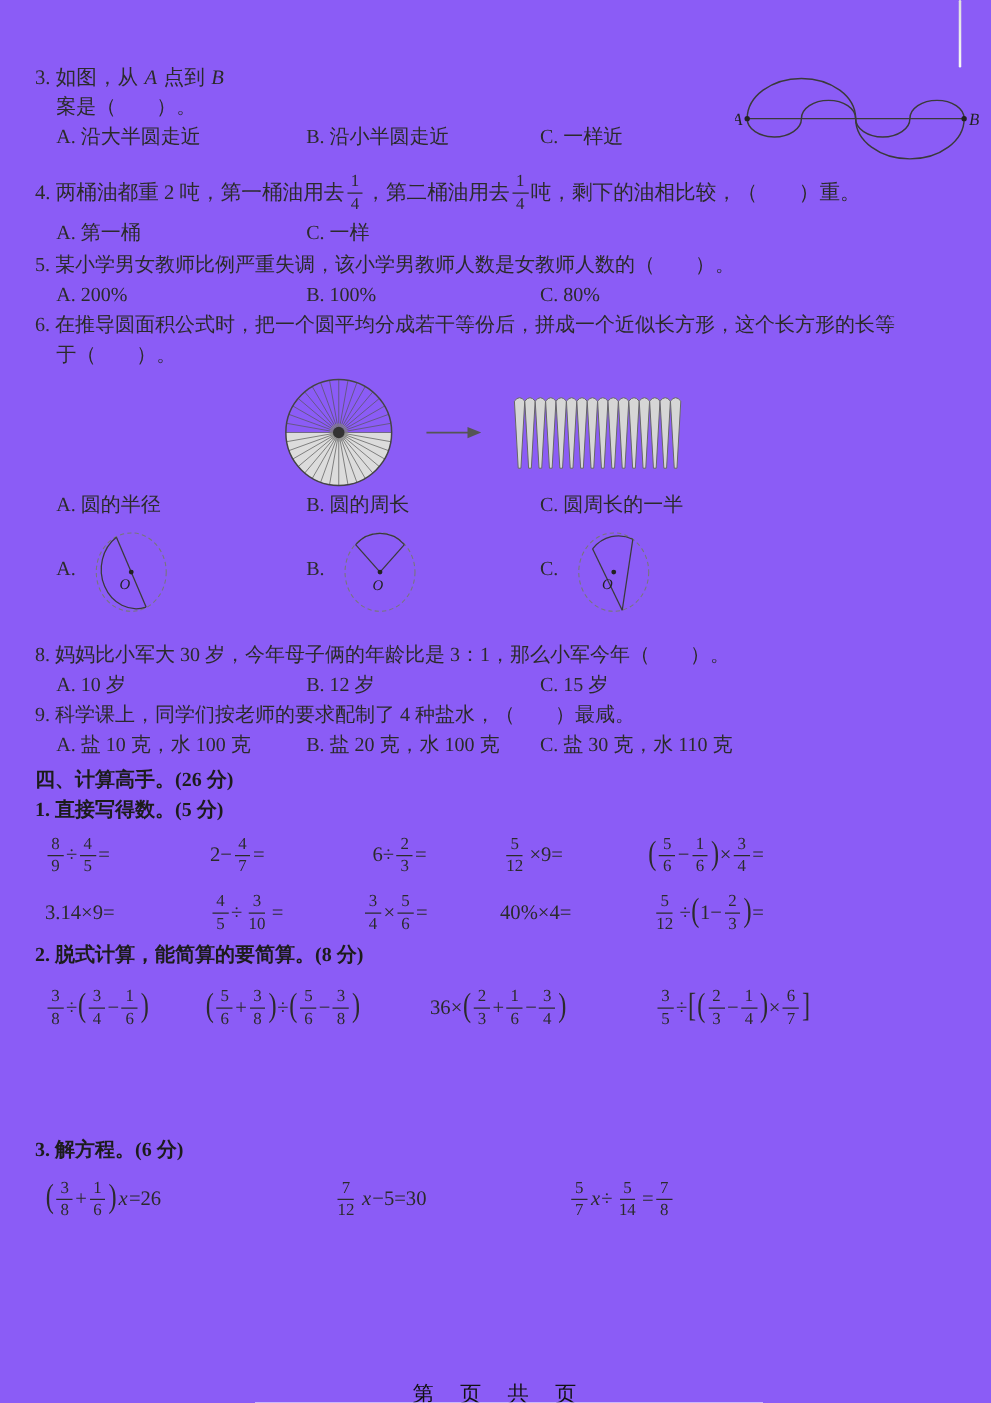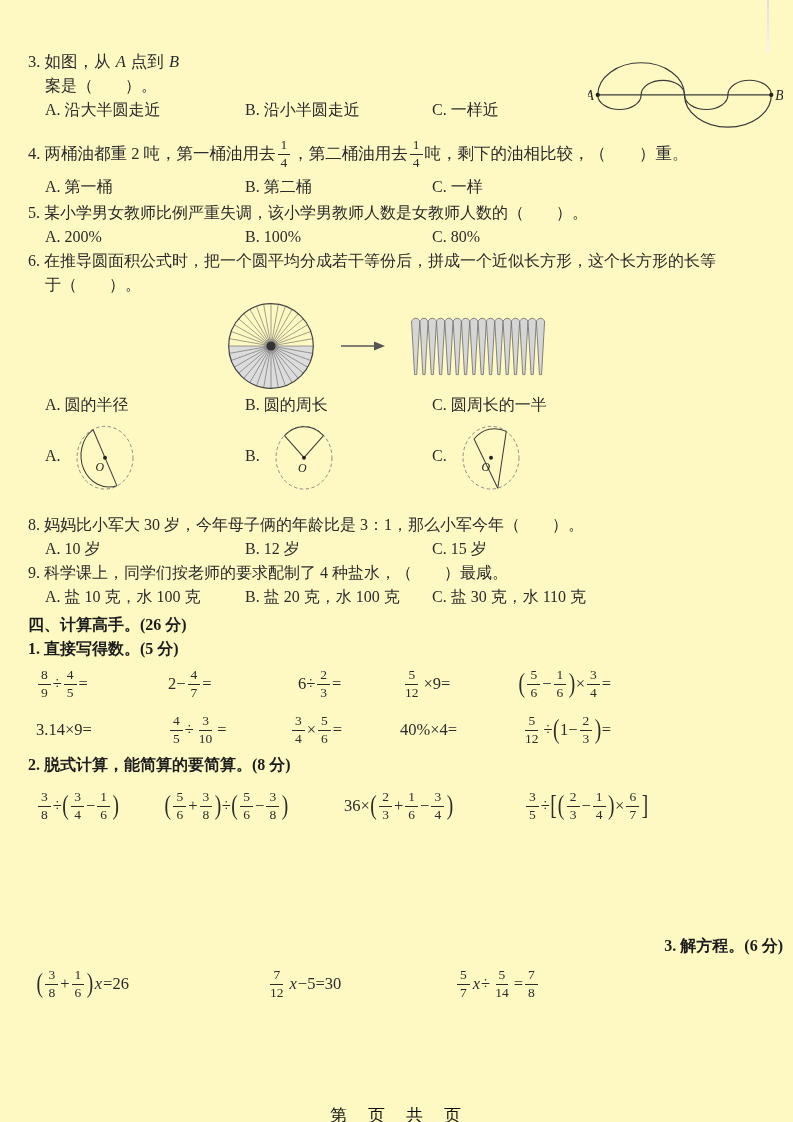--- a/index.html
+++ b/index.html
@@ -1,16 +1,16 @@
 <!DOCTYPE html>
 <html><head>
 <meta charset="utf-8">
 <style>
   html,body{margin:0;padding:0;background:#ffffff;}
-  .page{position:relative;width:793px;height:1122px;background:#fef9c3;overflow:hidden;
+  .page{position:relative;width:793px;height:1122px;background:#8b5cf6;overflow:hidden;
         font-family:"Liberation Serif","DejaVu Serif",serif;color:#2b2b2b;font-size:16px;}
   .content{padding:50px 10px 0 28px;}
   .qline{line-height:24px;white-space:pre;}
   .indent{padding-left:17px;}
   .opts{display:grid;grid-template-columns:200px 187px 1fr;padding-left:17px;line-height:24px;}
   .bold{font-weight:bold;color:#1c1c1c;}
 
   
   .q3{display:flex;align-items:flex-start;}
   .q3text{width:560px;}
@@ -83,21 +83,20 @@
           <text class="figtext" x="6" y="51" text-anchor="end">A</text>
           <text class="figtext" x="192" y="51">B</text>
         </svg>
       </div>
     </div>
 
     <div>
       <div class="math q4line"><span>4. 两桶油都重 2 吨，第一桶油用去</span><span class="frac"><span class="num">1</span><span class="den">4</span></span><span>，第二桶油用去</span><span class="frac"><span class="num">1</span><span class="den">4</span></span><span>吨，剩下的油相比较，（　　）重。</span></div>
       <div class="opts">
         <span>A. 第一桶</span>
-        <span>B. 第二桶</span>
         <span>C. 一样</span>
       </div>
     </div>
 
     <div style="margin-top:2px;">
       <div class="qline">5. 某小学男女教师比例严重失调，该小学男教师人数是女教师人数的（　　）。</div>
       <div class="opts">
         <span>A. 200%</span>
         <span>B. 100%</span>
         <span>C. 80%</span>
@@ -264,21 +263,21 @@
     </div>
 
     <div class="qline bold">2. 脱式计算，能简算的要简算。(8 分)</div>
     <div class="mathrow r3">
       <span class="math"><span class="frac"><span class="num">3</span><span class="den">8</span></span><span>÷</span><span class="paren">(</span><span class="frac"><span class="num">3</span><span class="den">4</span></span><span>−</span><span class="frac"><span class="num">1</span><span class="den">6</span></span><span class="paren">)</span></span>
       <span class="math"><span class="paren">(</span><span class="frac"><span class="num">5</span><span class="den">6</span></span><span>+</span><span class="frac"><span class="num">3</span><span class="den">8</span></span><span class="paren">)</span><span>÷</span><span class="paren">(</span><span class="frac"><span class="num">5</span><span class="den">6</span></span><span>−</span><span class="frac"><span class="num">3</span><span class="den">8</span></span><span class="paren">)</span></span>
       <span class="math"><span>36×</span><span class="paren">(</span><span class="frac"><span class="num">2</span><span class="den">3</span></span><span>+</span><span class="frac"><span class="num">1</span><span class="den">6</span></span><span>−</span><span class="frac"><span class="num">3</span><span class="den">4</span></span><span class="paren">)</span></span>
       <span class="math"><span class="frac"><span class="num">3</span><span class="den">5</span></span><span>÷</span><span class="paren">[</span><span class="paren">(</span><span class="frac"><span class="num">2</span><span class="den">3</span></span><span>−</span><span class="frac"><span class="num">1</span><span class="den">4</span></span><span class="paren">)</span><span>×</span><span class="frac"><span class="num">6</span><span class="den">7</span></span><span class="paren">]</span></span>
     </div>
 
-    <div class="qline bold" style="margin-top:99px;text-align:right;">3. 解方程。(6 分)</div>
+    <div class="qline bold" style="margin-top:74px;">3. 解方程。(6 分)</div>
     <div class="mathrow r4">
       <span class="math"><span class="paren">(</span><span class="frac"><span class="num">3</span><span class="den">8</span></span><span>+</span><span class="frac"><span class="num">1</span><span class="den">6</span></span><span class="paren">)</span><i>x</i><span>=26</span></span>
       <span class="math"><span class="frac"><span class="num">7</span><span class="den">12</span></span><i>x</i><span>−5=30</span></span>
       <span class="math"><span class="frac"><span class="num">5</span><span class="den">7</span></span><i>x</i><span>÷</span><span class="frac"><span class="num">5</span><span class="den">14</span></span><span>=</span><span class="frac"><span class="num">7</span><span class="den">8</span></span></span>
     </div>
 
   </div>
 
   <div class="footer">第　页　共　页</div>
 </div>

